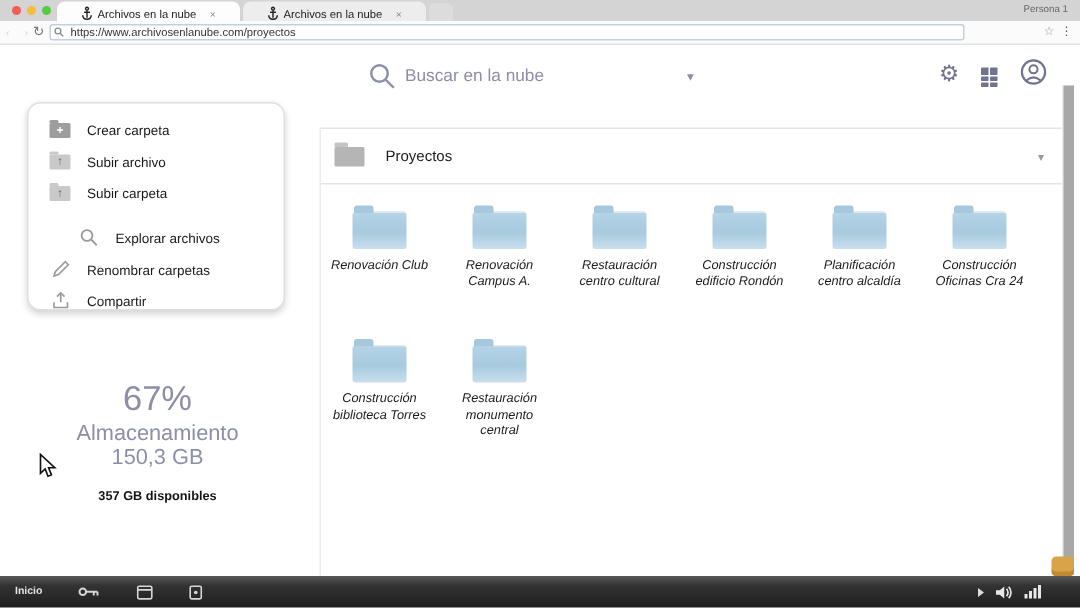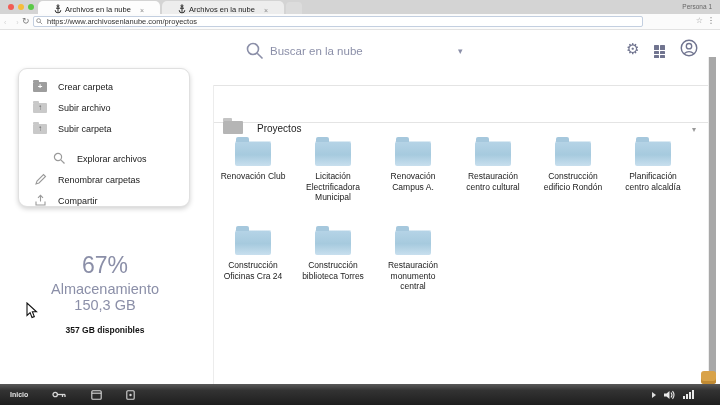--- a/index.html
+++ b/index.html
@@ -76,30 +76,30 @@
   .st-used { font-size:14.5px; }
   .st-avail { font-size:8.5px; color:#141414; font-weight:600; margin-top:12px; }
 
   .cursor { left:26px; top:272px; width:13px; height:17px; }
 
   
   .v-divider { left:213px; top:55px; width:1px; height:299px; background:#ececec; }
   .h-divider { height:1px; background:#e4e4e4; left:214px; width:494px; }
   .hd1 { top:55px; } .hd2 { top:92px; }
 
-  #section-row { position:absolute; left:214px; top:68px; width:494px; height:36px;
-                 display:flex; align-items:flex-end; }
+  #section-row { position:absolute; left:214px; top:56px; width:494px; height:36px;
+                 display:flex; align-items:center; }
   .sec-folder { width:20px; height:13px; background:#b5b5b5; border-radius:1px; position:relative;
                 margin-left:9px; }
   .sec-folder::before { content:""; position:absolute; left:0; top:-3px; width:9px; height:3px;
                         background:#c4c4c4; border-radius:1px 1px 0 0; }
   .sec-title { font-size:10px; color:#1d1d1d; margin-left:14px; }
   .sec-caret { margin-left:auto; margin-right:12px; font-size:8px; color:#999; }
 
-  #folder-grid { position:absolute; left:213px; top:106px; width:486px; display:flex; flex-wrap:wrap; }
+  #folder-grid { position:absolute; left:213px; top:106px; width:486px; display:flex; flex-wrap:wrap;font-style:italic; }
   .f-cell { width:80px; min-height:89px; display:flex; flex-direction:column; align-items:center; }
   .f-blue { width:36px; height:25px; border-radius:2px; position:relative; margin-top:5px; margin-bottom:5px;
             background:linear-gradient(180deg,#b6d4e7 0%,#a6cade 55%,#c8dfee 100%);
             box-shadow:inset 0 1px 0 rgba(255,255,255,.5); }
   .f-blue::before { content:""; position:absolute; left:1px; top:-4px; width:13px; height:5px;
                     border-radius:2px 2px 0 0; background:#a6c8dd; }
   .f-label { font-size:8.5px; line-height:1.25; color:#1b1b1b; text-align:center; max-width:72px; }
 
   
   .peek-icon { left:701px; top:371px; width:15px; height:13px; background:#d9a349;
@@ -272,24 +272,20 @@
     <span class="sec-caret">▾</span>
   </div>
 
   <div id="folder-grid">
     <div class="f-cell">
       <span class="f-blue"></span>
       <span class="f-label">Renovación Club</span>
     </div>
     <div class="f-cell">
       <span class="f-blue"></span>
-      <span class="f-label">Licitación Electrificadora Municipal</span>
-    </div>
-    <div class="f-cell">
-      <span class="f-blue"></span>
       <span class="f-label">Renovación Campus A.</span>
     </div>
     <div class="f-cell">
       <span class="f-blue"></span>
       <span class="f-label">Restauración centro cultural</span>
     </div>
     <div class="f-cell">
       <span class="f-blue"></span>
       <span class="f-label">Construcción edificio Rondón</span>
     </div>

